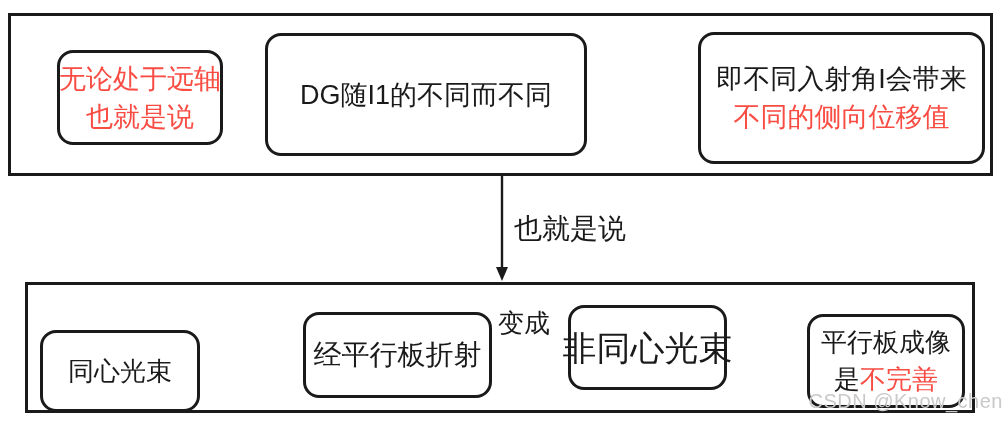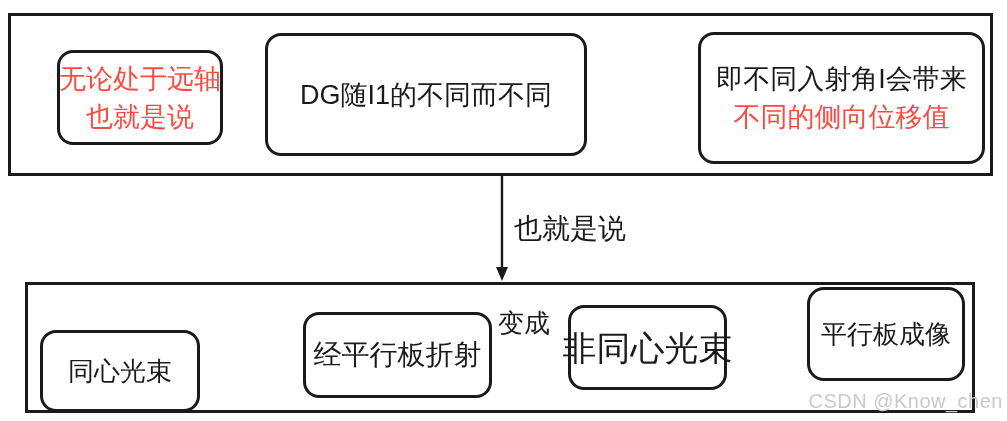--- a/index.html
+++ b/index.html
@@ -36,21 +36,21 @@
     line-height: 38px;
     color: #1a1a1a;
     white-space: nowrap;
   }
   .node-premise      { left: 34px;  top: 50px;  width: 166px; height: 95px; margin-left: 23px;  }
   .node-dg           { left: 265px; top: 33px;  width: 322px; height: 123px; }
   .node-conclusion   { left: 698px; top: 32px;  width: 287px; height: 132px; }
   .node-concentric   { left: 40px;  top: 306px; width: 160px; height: 82px; font-size: 26px; margin-top: 24px; }
   .node-refraction   { left: 303px; top: 312px; width: 189px; height: 86px; font-size: 28px; }
   .node-nonconcentric{ left: 568px; top: 305px; width: 159px; height: 85px; font-size: 34px; }
-  .node-imaging      { left: 807px; top: 287px; width: 158px; height: 94px; font-size: 26px; line-height: 37px; border-radius: 17px; }
+  .node-imaging      { left: 807px; top: 314px; width: 158px; height: 94px; font-size: 26px; line-height: 37px; }
   .red { color: #f94c43; }
   .label {
     position: absolute;
     font-size: 28px;
     color: #1a1a1a;
     white-space: nowrap;
   }
   .label-also    { left: 514px; top: 210px; }
   .label-becomes { left: 498px; top: 306px; font-size: 26px; }
   .arrow-layer {
@@ -131,17 +131,18 @@
   </div>
 
   <div class="label label-becomes">变成</div>
 
   <div class="node node-nonconcentric">
     <span>非同心光束</span>
   </div>
 
   <div class="node node-imaging">
     <span>平行板成像</span>
+    <span><span>是</span><span class="red">不完善</span></span>
   </div>
 
   <div class="watermark">CSDN @Know_chen</div>
 
 </div>
 
 </body></html>

